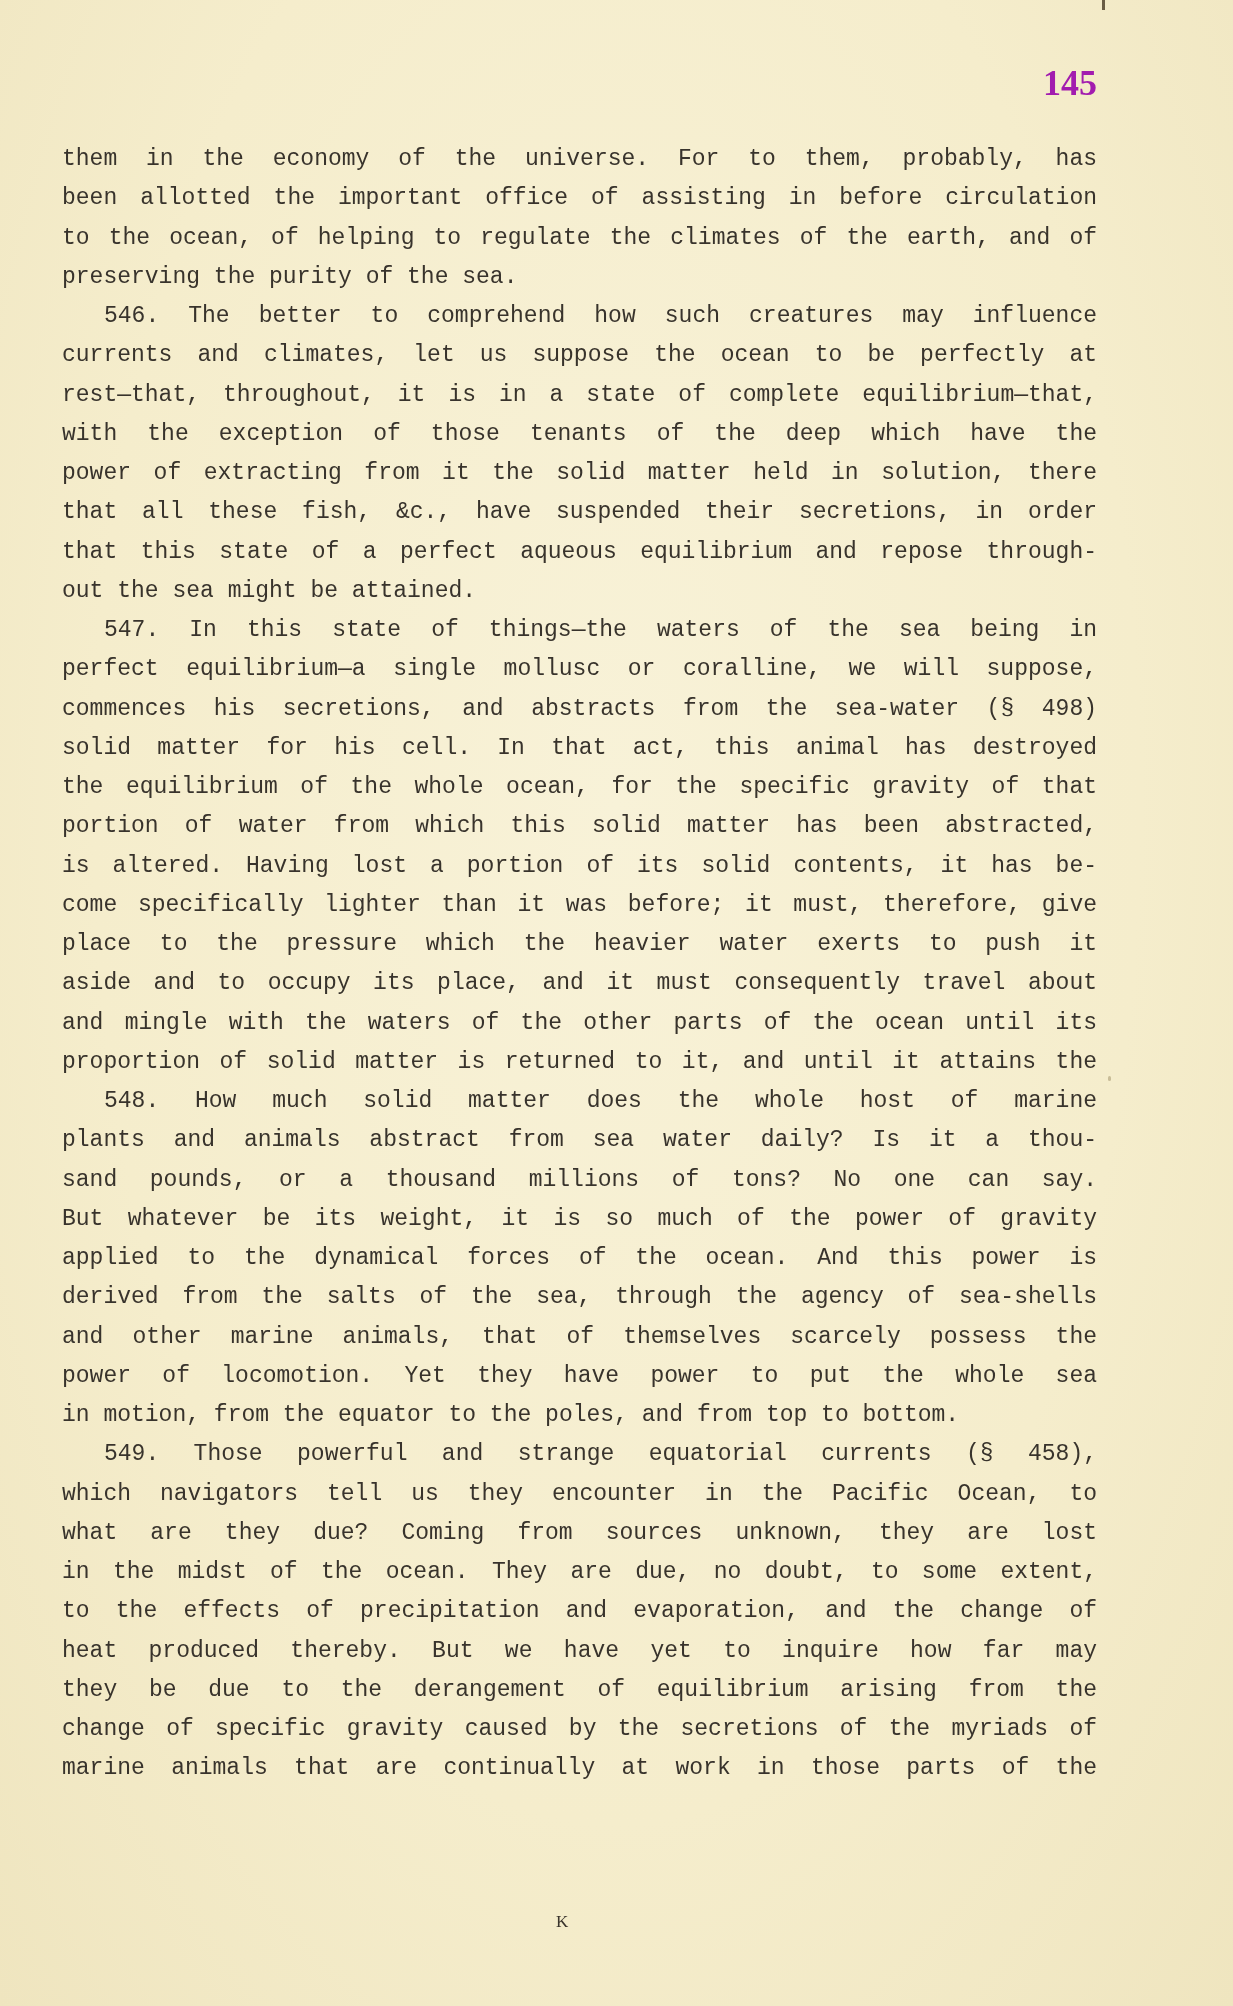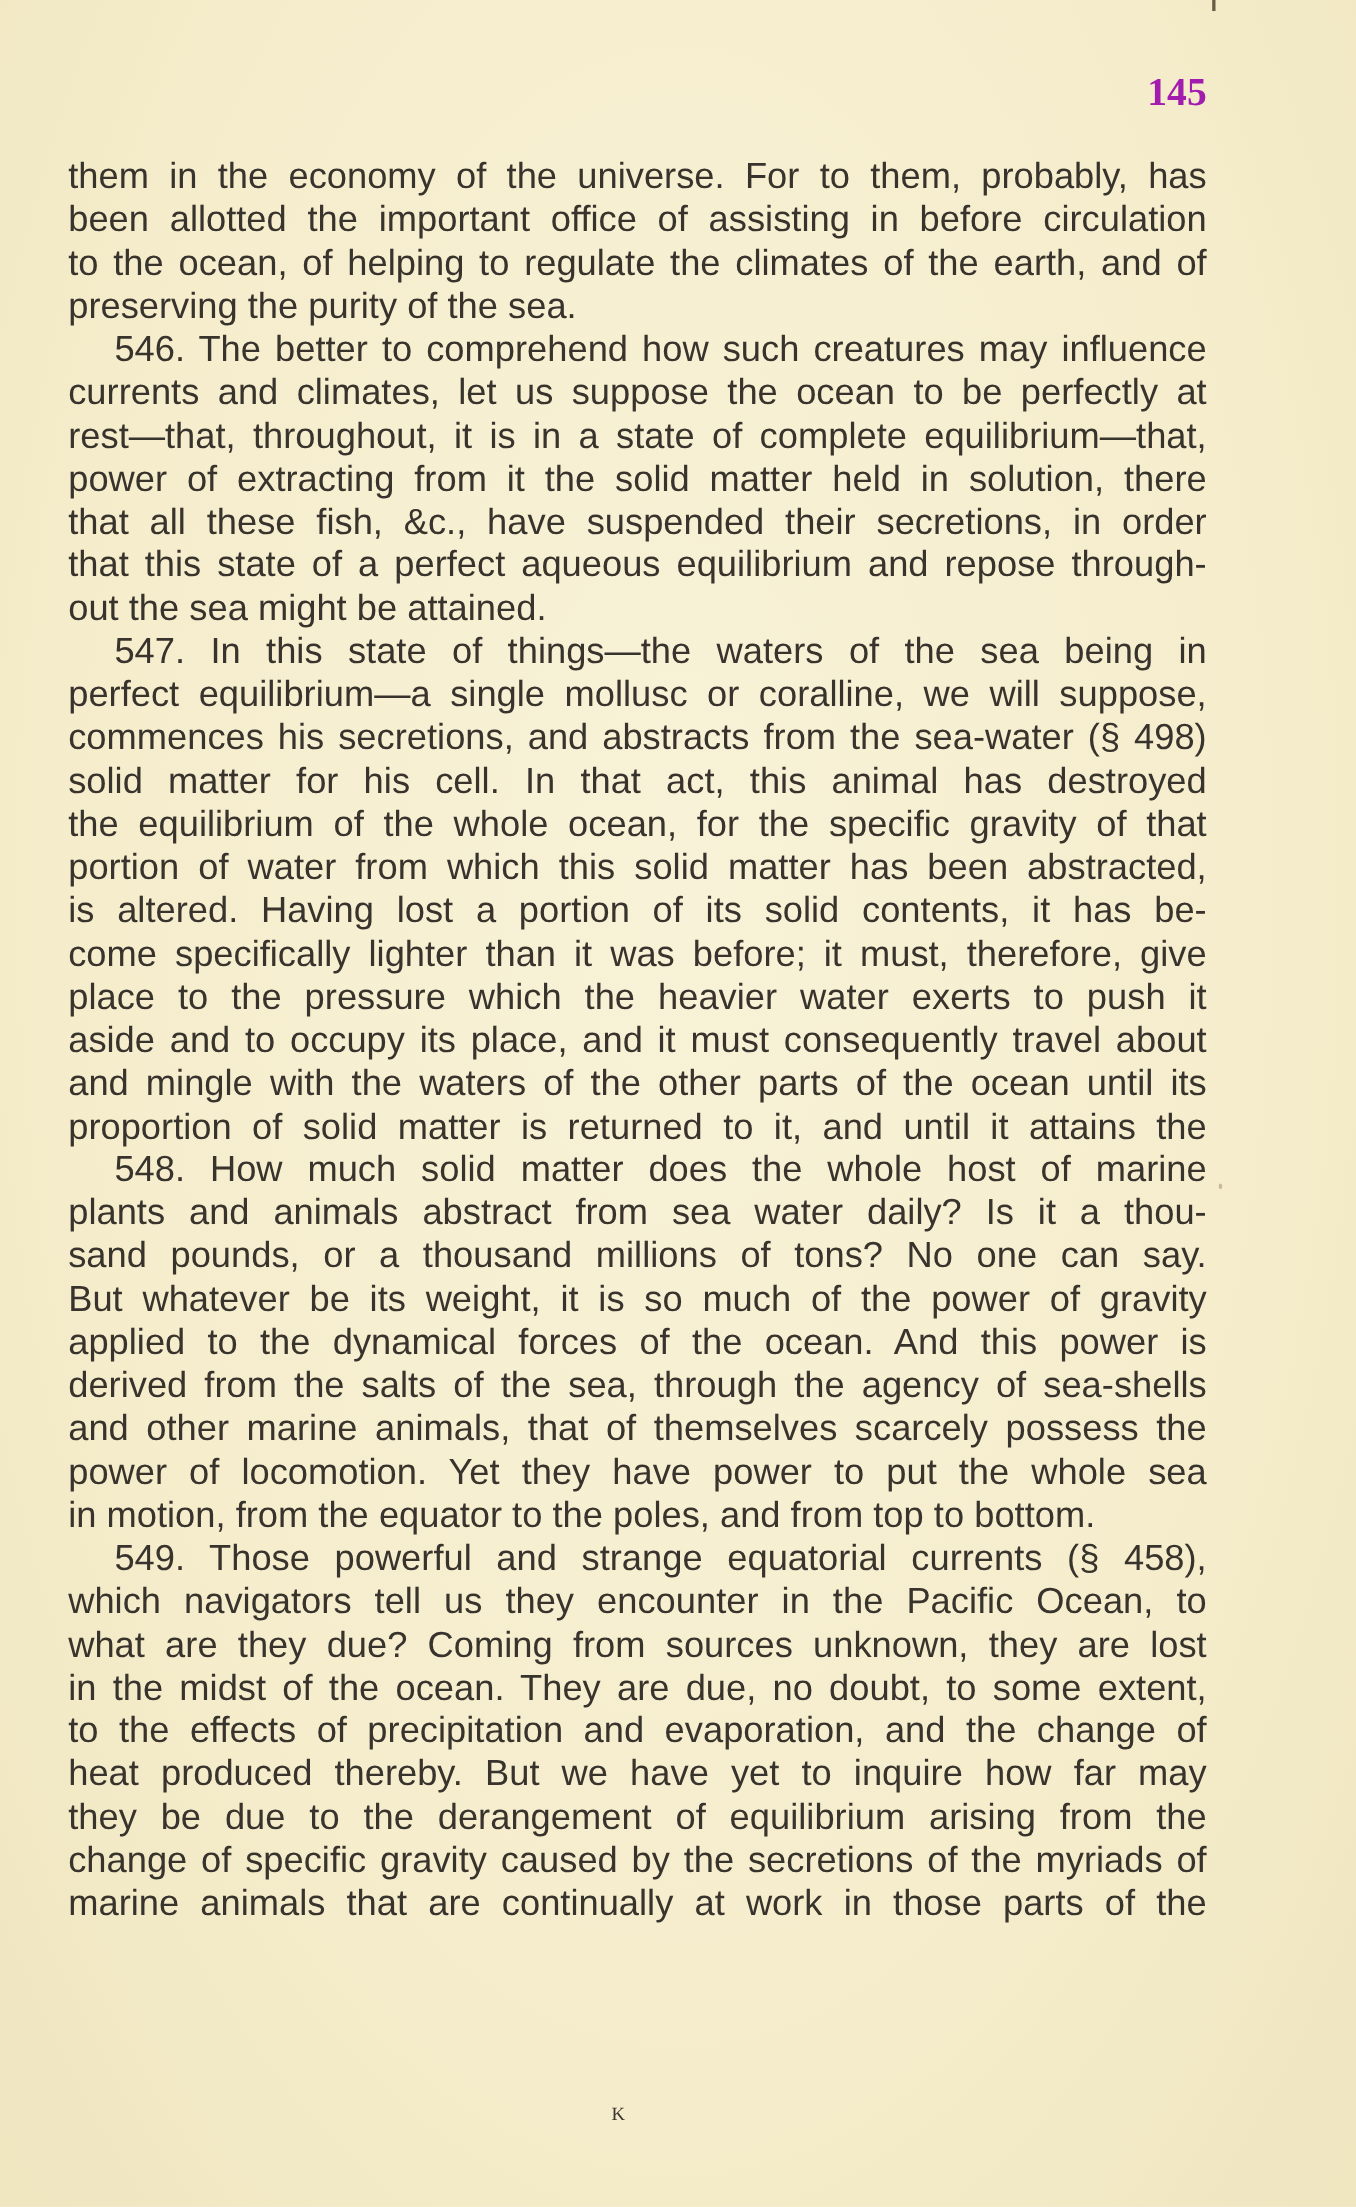--- a/index.html
+++ b/index.html
@@ -55,22 +55,22 @@
   .body-text {
     position: absolute;
     top: 140px;
     left: 62px;
     width: 1035px;
   }
   .line {
     display: block;
     height: 39.25px;
     line-height: 39.25px;
-    font-family: Liberation Sans, sans-serif;
-    font-size: 33px;
+    font-family: Liberation Mono, monospace;
+    font-size: 23px;
     white-space: nowrap;
     text-align: justify;
     text-align-last: justify;
     color: #38332c;
   }
   .line.last {
     text-align-last: left;
   }
   .line.indent {
     padding-left: 42px;
@@ -112,20 +112,21 @@
   </div>
 
   <div class="body-text" id="body-text">
       <span class="line">them in the economy of the universe.  For to them, probably, has</span>
       <span class="line">been allotted the important office of assisting in before circulation</span>
       <span class="line">to the ocean, of helping to regulate the climates of the earth, and of</span>
       <span class="line last">preserving the purity of the sea.</span>
       <span class="line indent">546. The better to comprehend how such creatures may influence</span>
       <span class="line">currents and climates, let us suppose the ocean to be perfectly at</span>
       <span class="line">rest—that, throughout, it is in a state of complete equilibrium—that,</span>
+      <span class="line">with the exception of those tenants of the deep which have the</span>
       <span class="line">power of extracting from it the solid matter held in solution, there</span>
       <span class="line">that all these fish, &amp;c., have suspended their secretions, in order</span>
       <span class="line">that this state of a perfect aqueous equilibrium and repose through-</span>
       <span class="line last">out the sea might be attained.</span>
       <span class="line indent">547. In this state of things—the waters of the sea being in</span>
       <span class="line">perfect equilibrium—a single mollusc or coralline, we will suppose,</span>
       <span class="line">commences his secretions, and abstracts from the sea-water (§ 498)</span>
       <span class="line">solid matter for his cell.  In that act, this animal has destroyed</span>
       <span class="line">the equilibrium of the whole ocean, for the specific gravity of that</span>
       <span class="line">portion of water from which this solid matter has been abstracted,</span>

